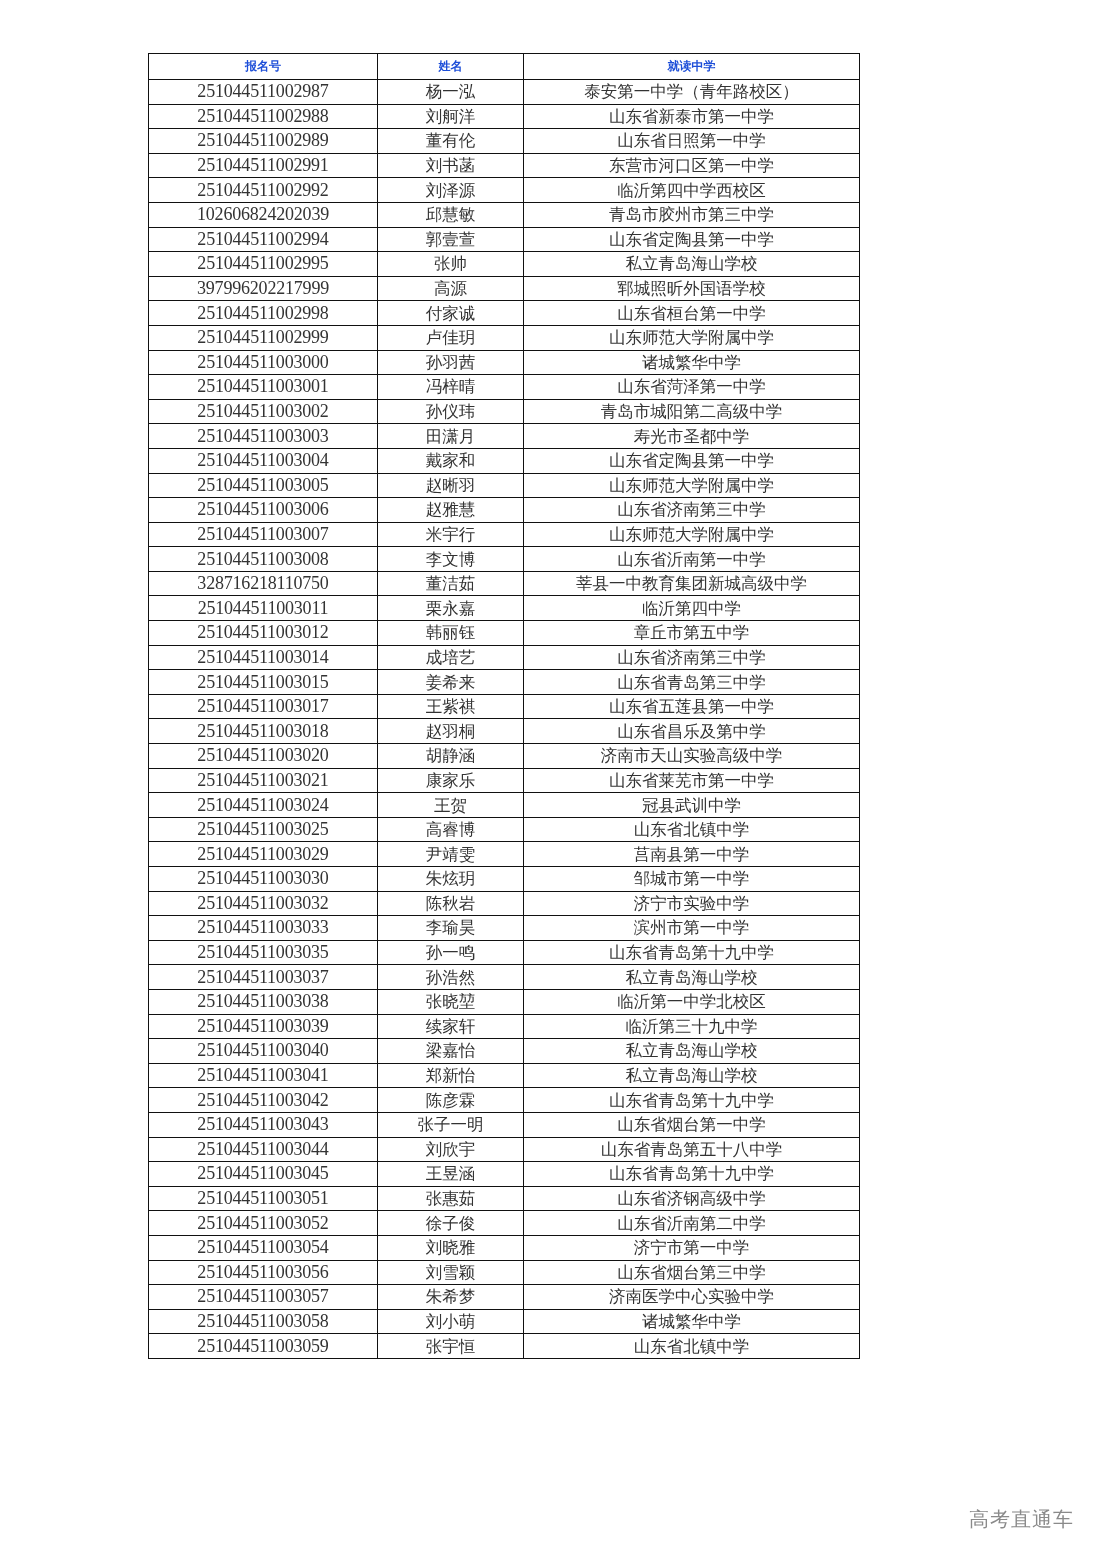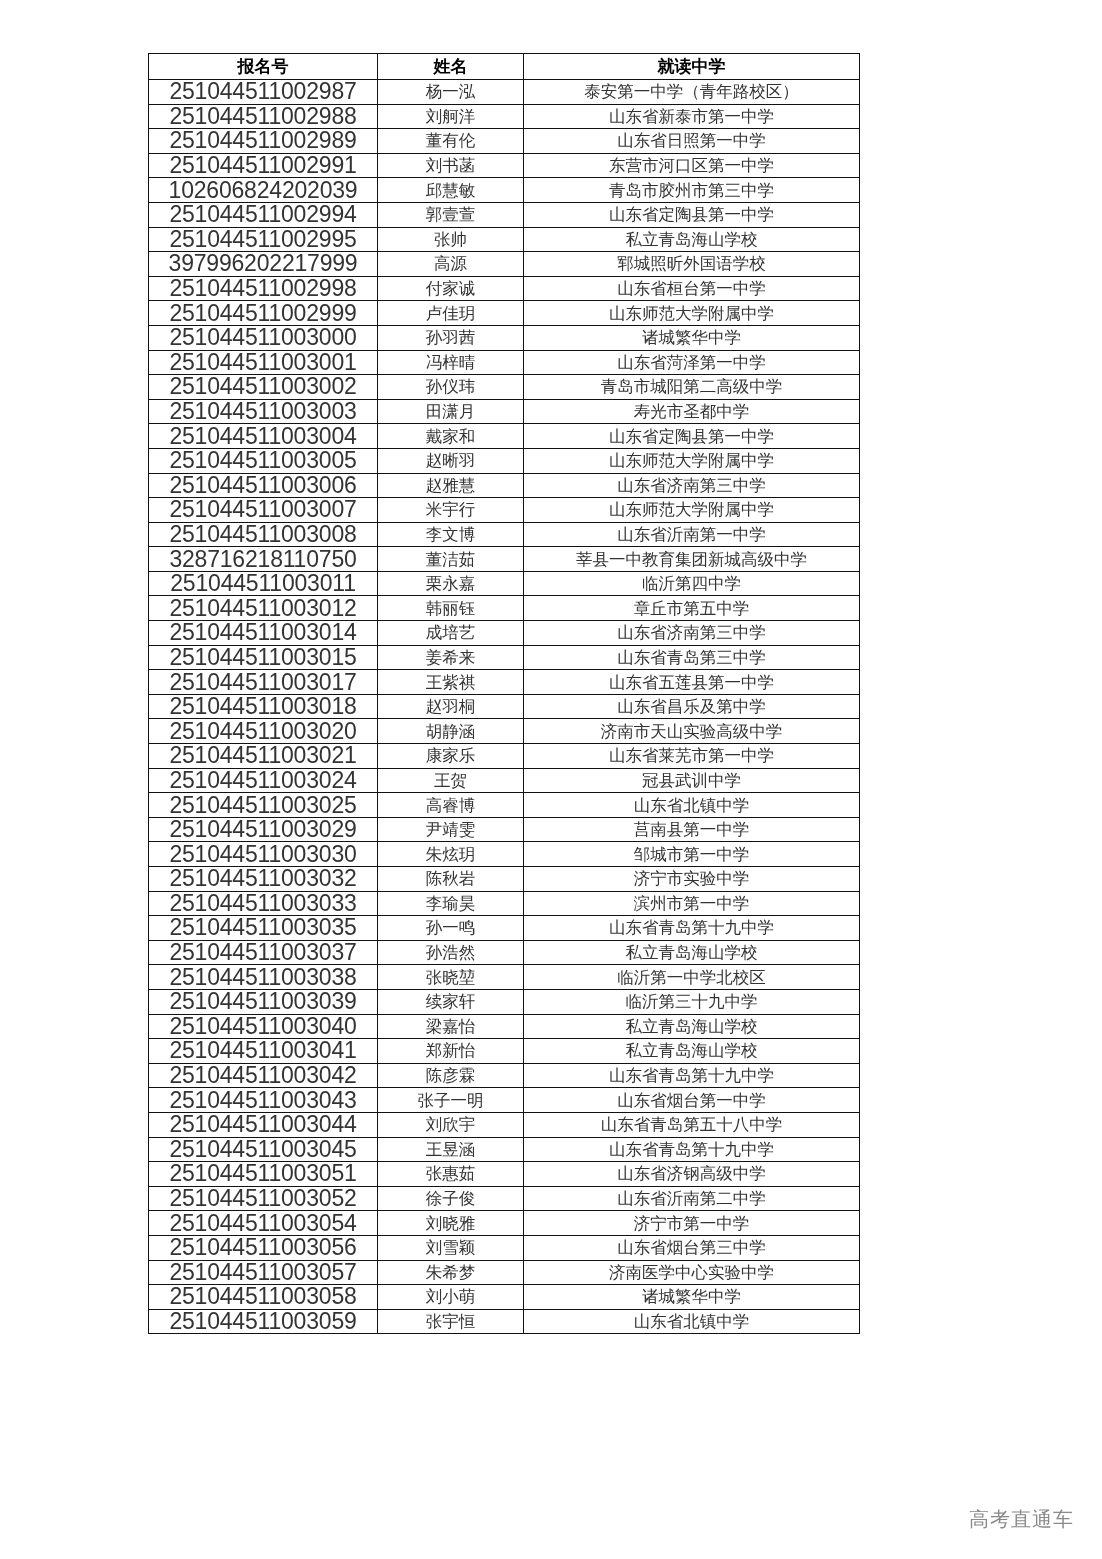--- a/index.html
+++ b/index.html
@@ -20,30 +20,30 @@
       border: 1.5px solid #111;
       text-align: center;
       padding: 0;
       white-space: nowrap;
       overflow: hidden;
     }
     .sheet th {
       height: 25px;
       font-family: Liberation Serif, serif;
       font-weight: bold;
-      font-size: 17px;
-      color: #000000;
+      font-size: 12px;
+      color: #1d4ed8;
     }
     .sheet td {
       height: 23.6px;
       font-size: 16.5px;
       line-height: 23px;
       color: #333;
     }
-    .sheet td.id { font-family: Liberation Sans, sans-serif; font-size: 23px; letter-spacing: -0.2px; }
+    .sheet td.id { font-family: Liberation Serif, serif; font-size: 18px; letter-spacing: -0.2px; }
     .sheet tbody tr:last-child td { border-bottom-color: #111; }
     .watermark {
       position: absolute; right: 28px; top: 1506px;
       font-family: Liberation Serif, serif;
       font-size: 20px; color: #8a8a8a; letter-spacing: 1px;
     }
   </style>
 </head>
 <body>
 
@@ -75,20 +75,25 @@
         <td class="id">251044511002989</td>
         <td>董有伦</td>
         <td>山东省日照第一中学</td>
       </tr>
       <tr>
         <td class="id">251044511002991</td>
         <td>刘书菡</td>
         <td>东营市河口区第一中学</td>
       </tr>
       <tr>
+        <td class="id">251044511002992</td>
+        <td>刘泽源</td>
+        <td>临沂第四中学西校区</td>
+      </tr>
+      <tr>
         <td class="id">102606824202039</td>
         <td>邱慧敏</td>
         <td>青岛市胶州市第三中学</td>
       </tr>
       <tr>
         <td class="id">251044511002994</td>
         <td>郭壹萱</td>
         <td>山东省定陶县第一中学</td>
       </tr>
       <tr>

